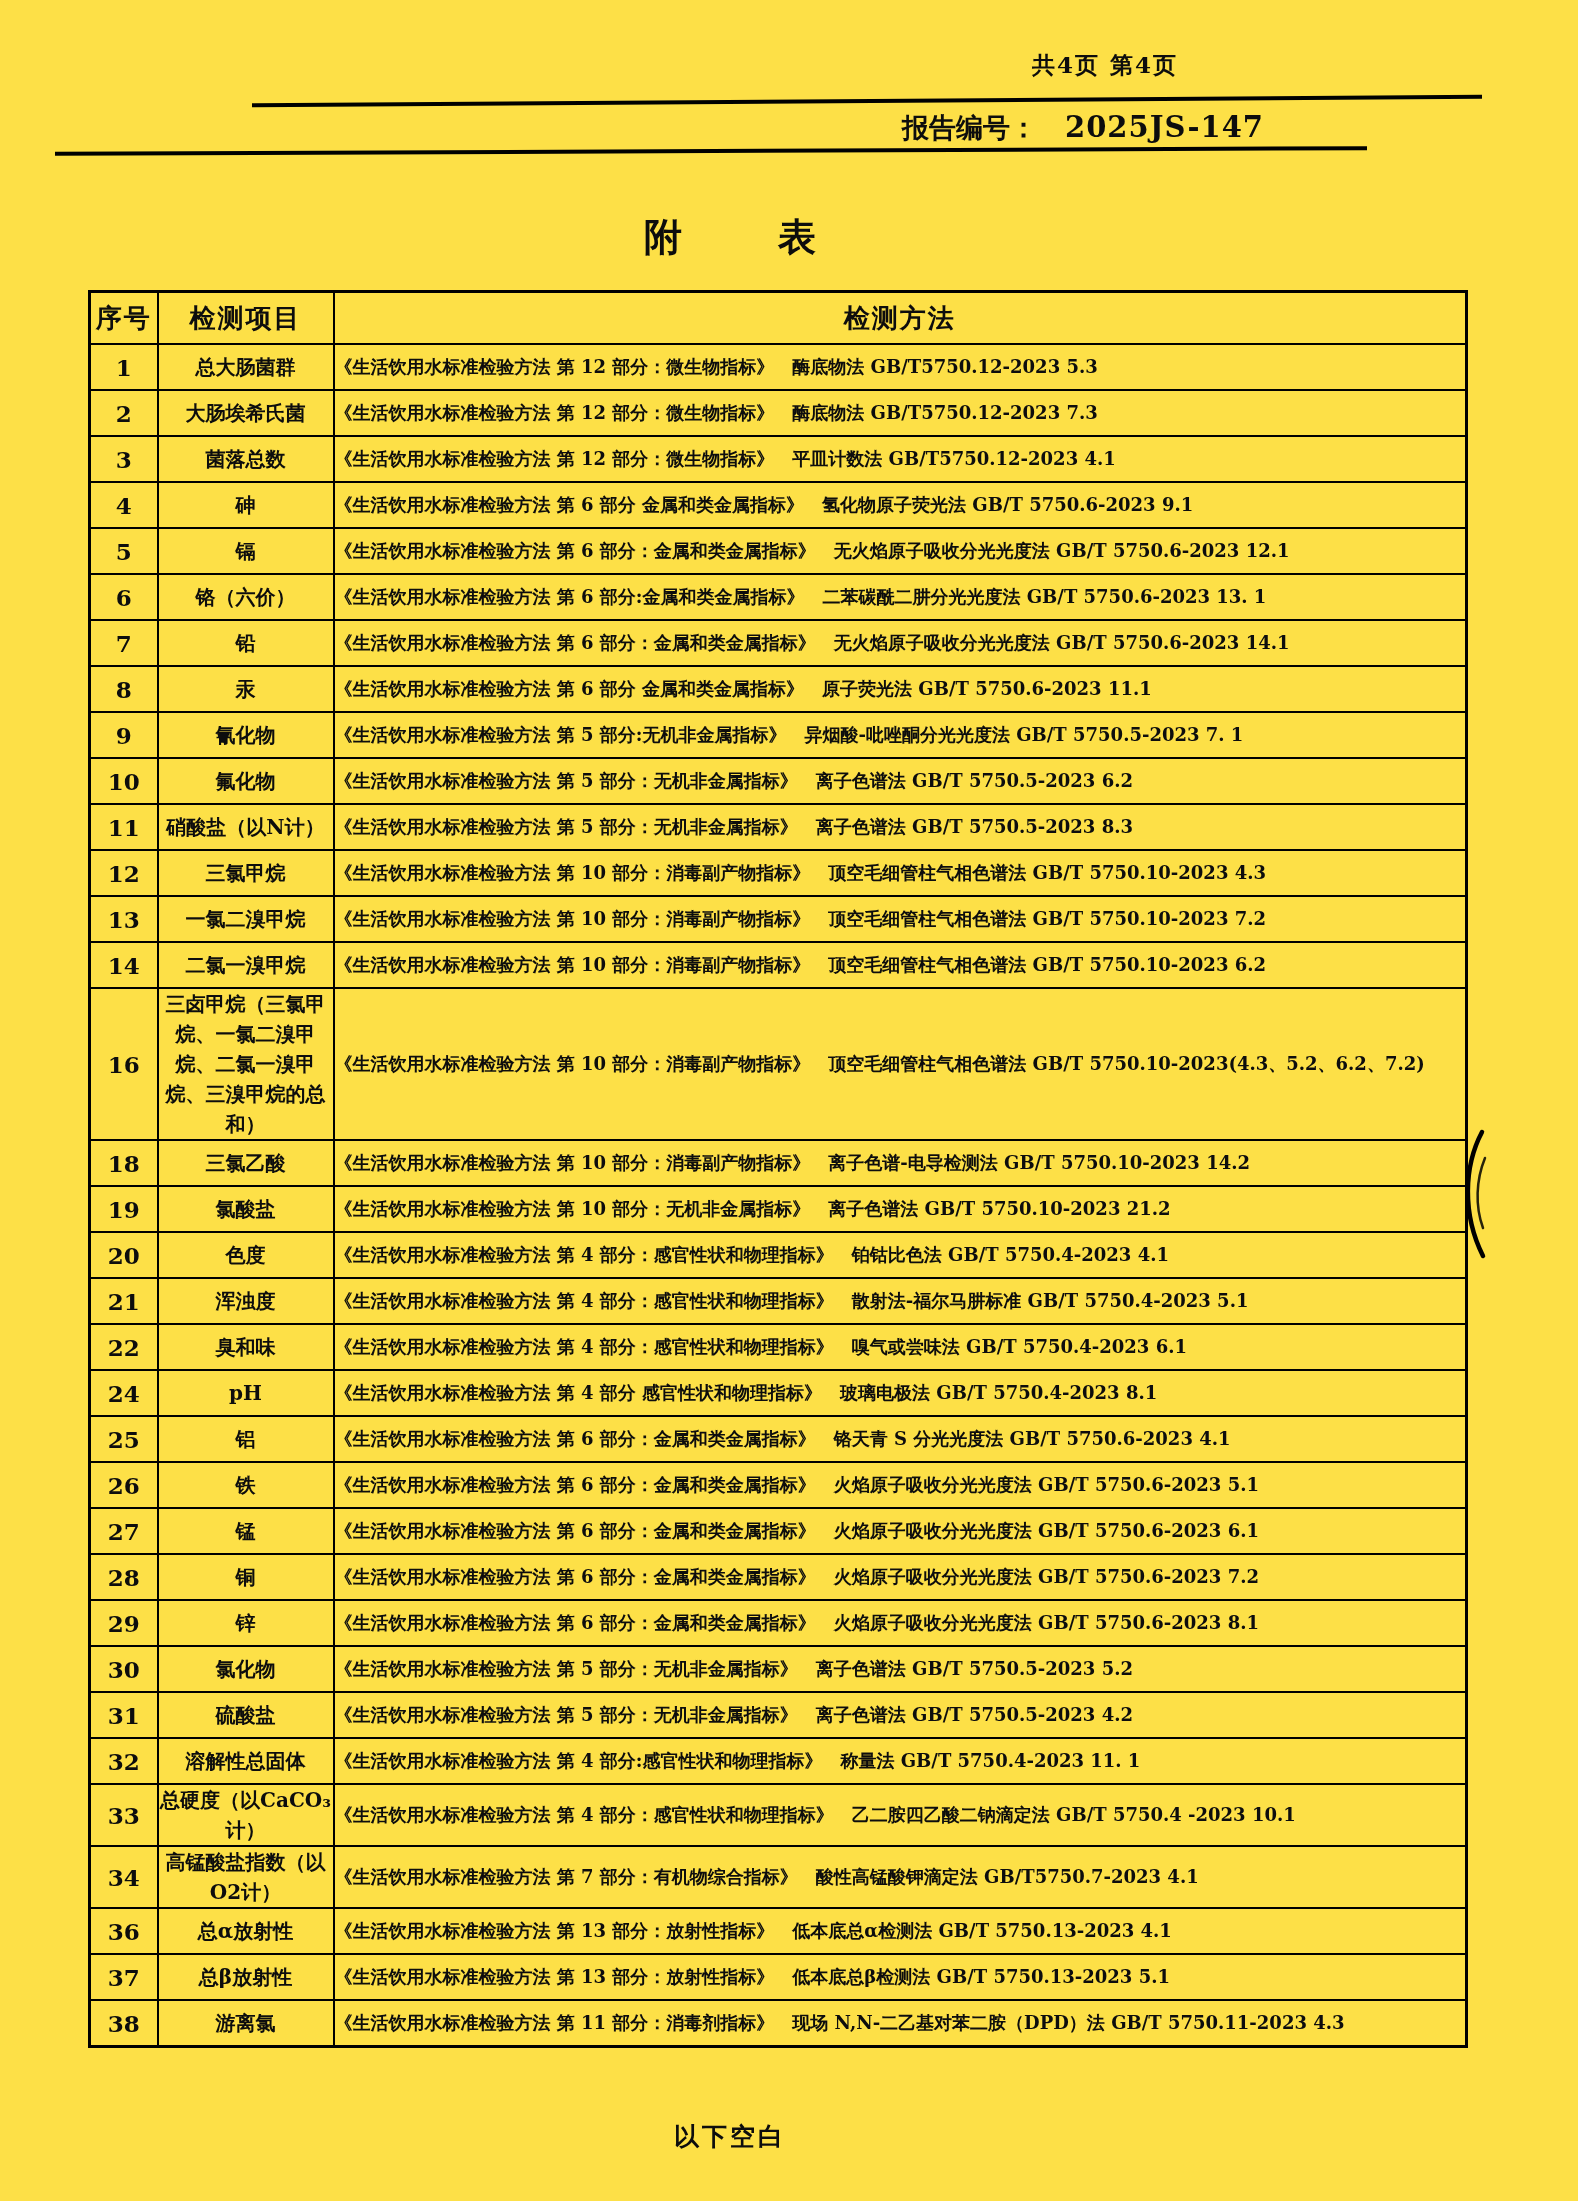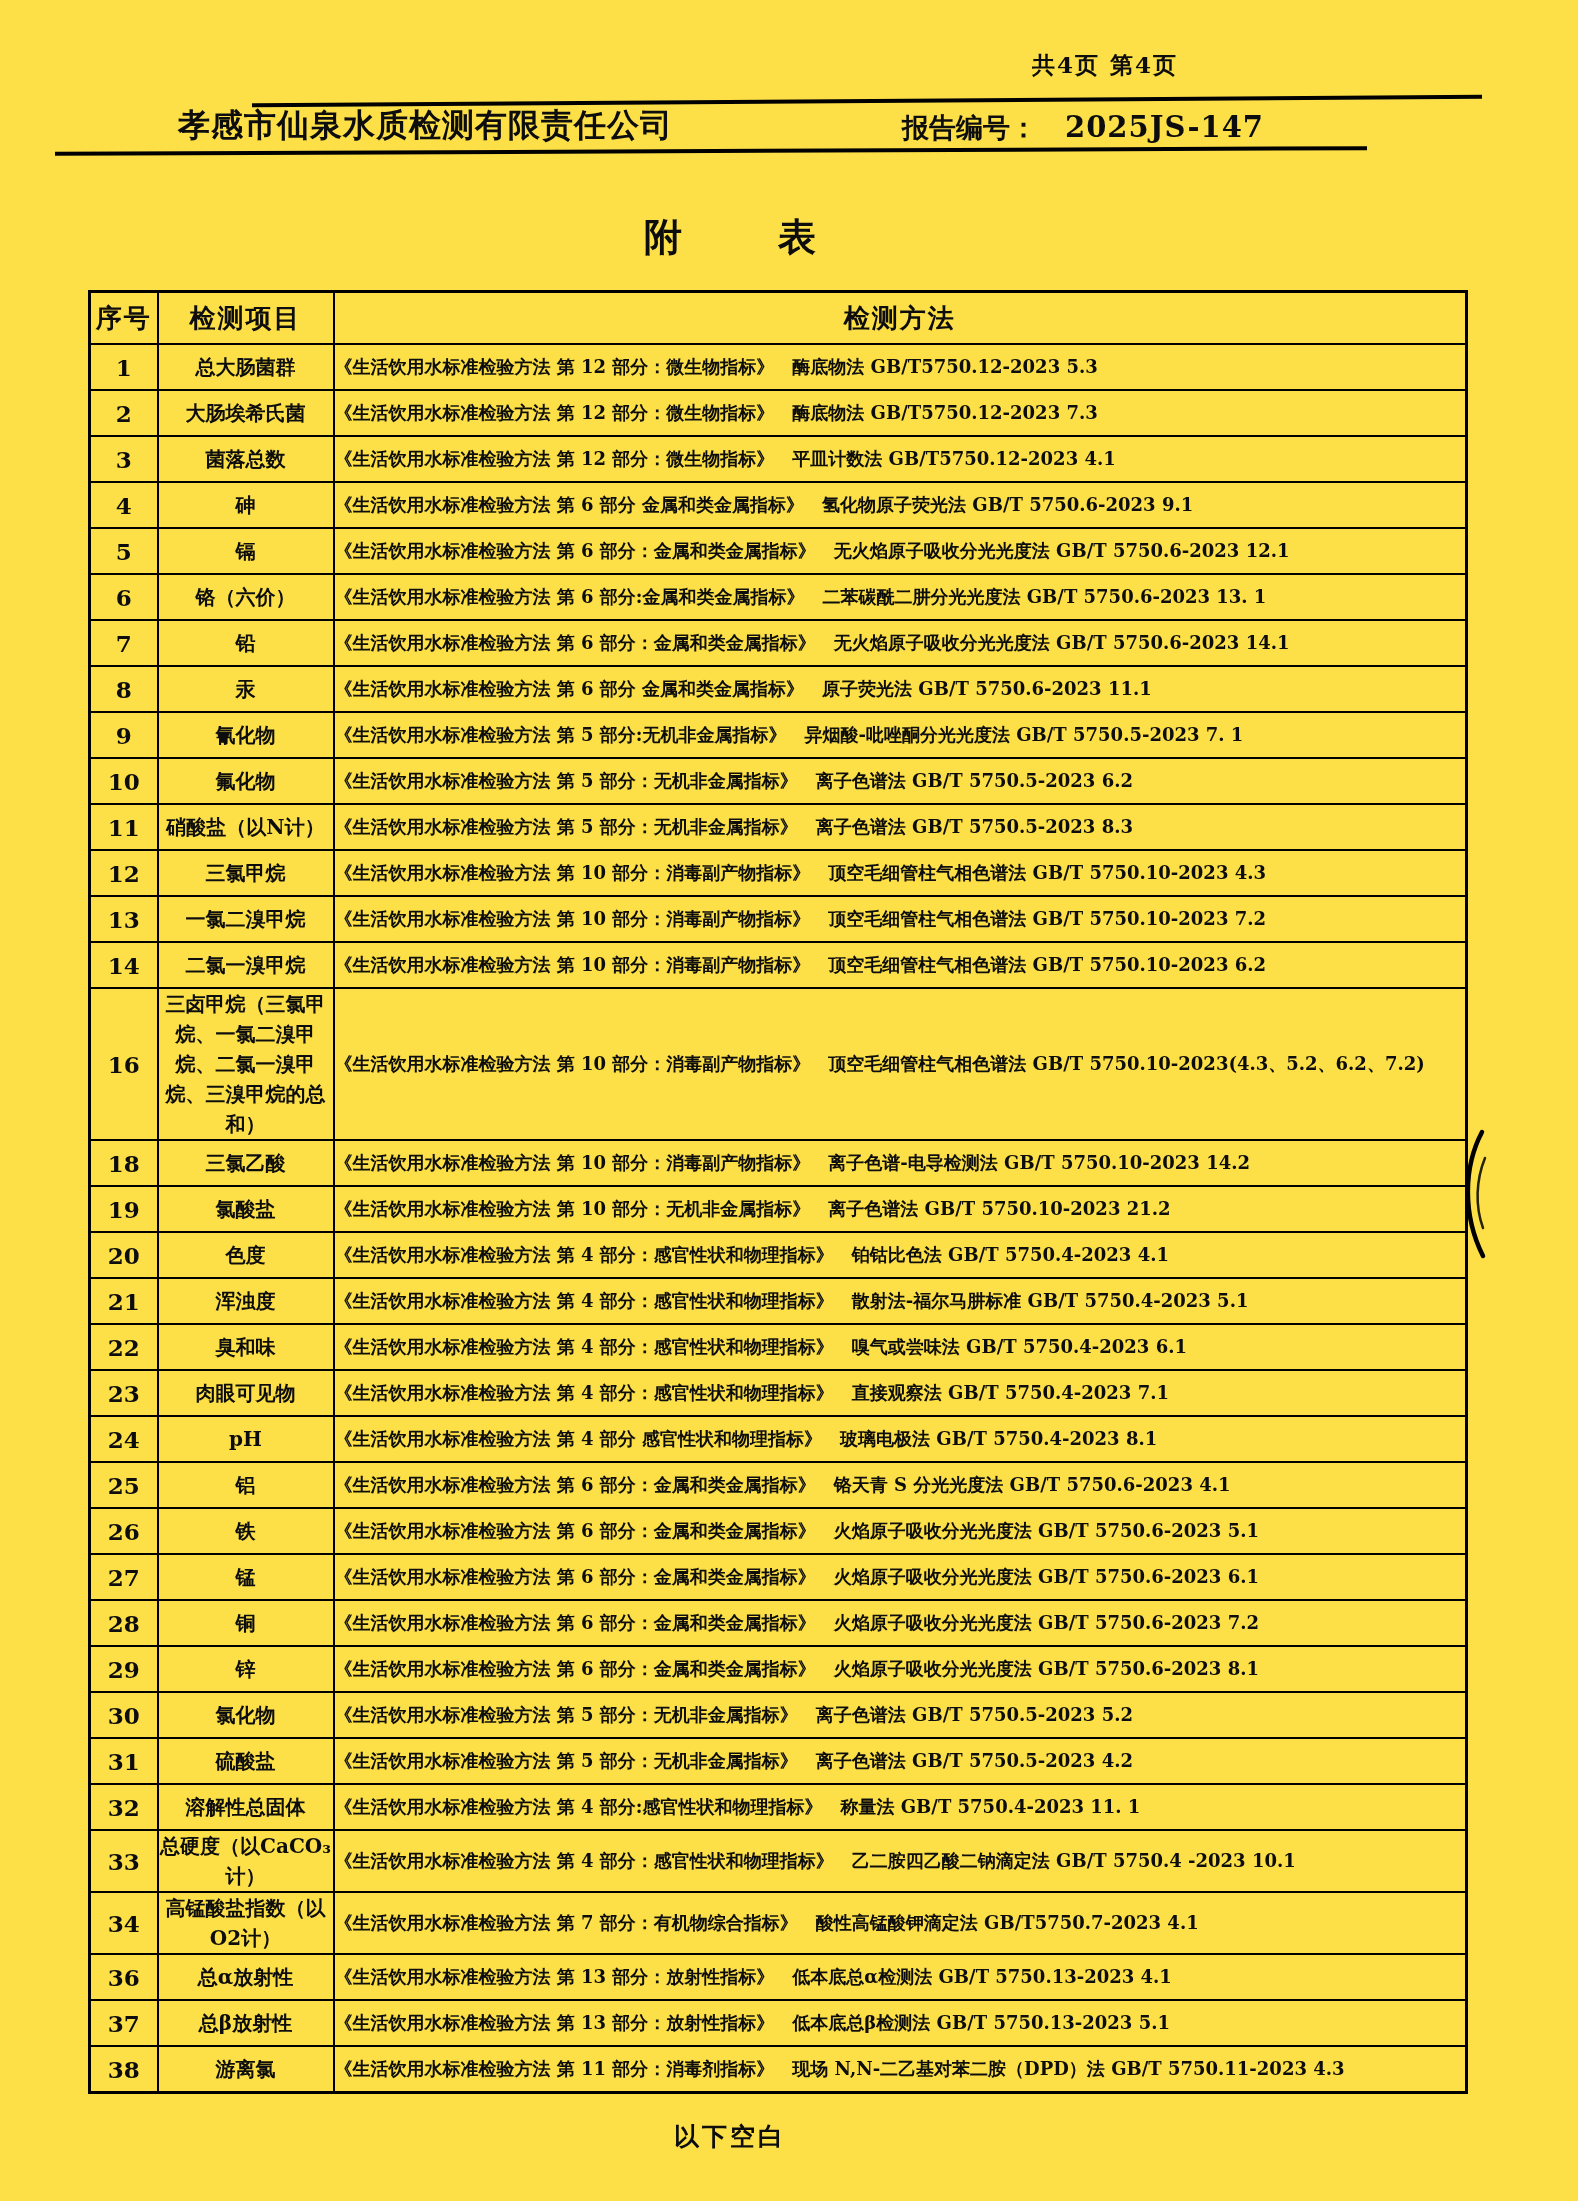--- a/index.html
+++ b/index.html
@@ -83,21 +83,20 @@
 </style>
 </head>
 <body>
 
 <div class="page">
 
   <div class="page-info">共4页 第4页</div>
 
   <div class="rule rule-top"></div>
 
-  <div class="company">孝感市仙泉水质检测有限责任公司</div>
 
   <div class="report-no">
     <span>报告编号：</span><span class="val">2025JS-147</span>
   </div>
 
   <div class="rule rule-bottom"></div>
 
   <div class="doc-title">
     <span>附</span><span class="t2">表</span>
   </div>
@@ -210,25 +209,20 @@
           <td class="col-no">21</td>
           <td class="col-item">浑浊度</td>
           <td class="col-method">《生活饮用水标准检验方法 第 4 部分：感官性状和物理指标》　散射法-福尔马肼标准  GB/T 5750.4-2023 5.1</td>
         </tr>
         <tr>
           <td class="col-no">22</td>
           <td class="col-item">臭和味</td>
           <td class="col-method">《生活饮用水标准检验方法 第 4 部分：感官性状和物理指标》　嗅气或尝味法  GB/T 5750.4-2023 6.1</td>
         </tr>
         <tr>
-          <td class="col-no">23</td>
-          <td class="col-item">肉眼可见物</td>
-          <td class="col-method">《生活饮用水标准检验方法 第 4 部分：感官性状和物理指标》　直接观察法  GB/T 5750.4-2023 7.1</td>
-        </tr>
-        <tr>
           <td class="col-no">24</td>
           <td class="col-item">pH</td>
           <td class="col-method">《生活饮用水标准检验方法 第 4 部分 感官性状和物理指标》　玻璃电极法  GB/T 5750.4-2023 8.1</td>
         </tr>
         <tr>
           <td class="col-no">25</td>
           <td class="col-item">铝</td>
           <td class="col-method">《生活饮用水标准检验方法 第 6 部分：金属和类金属指标》　铬天青 S 分光光度法  GB/T 5750.6-2023 4.1</td>
         </tr>
         <tr>

